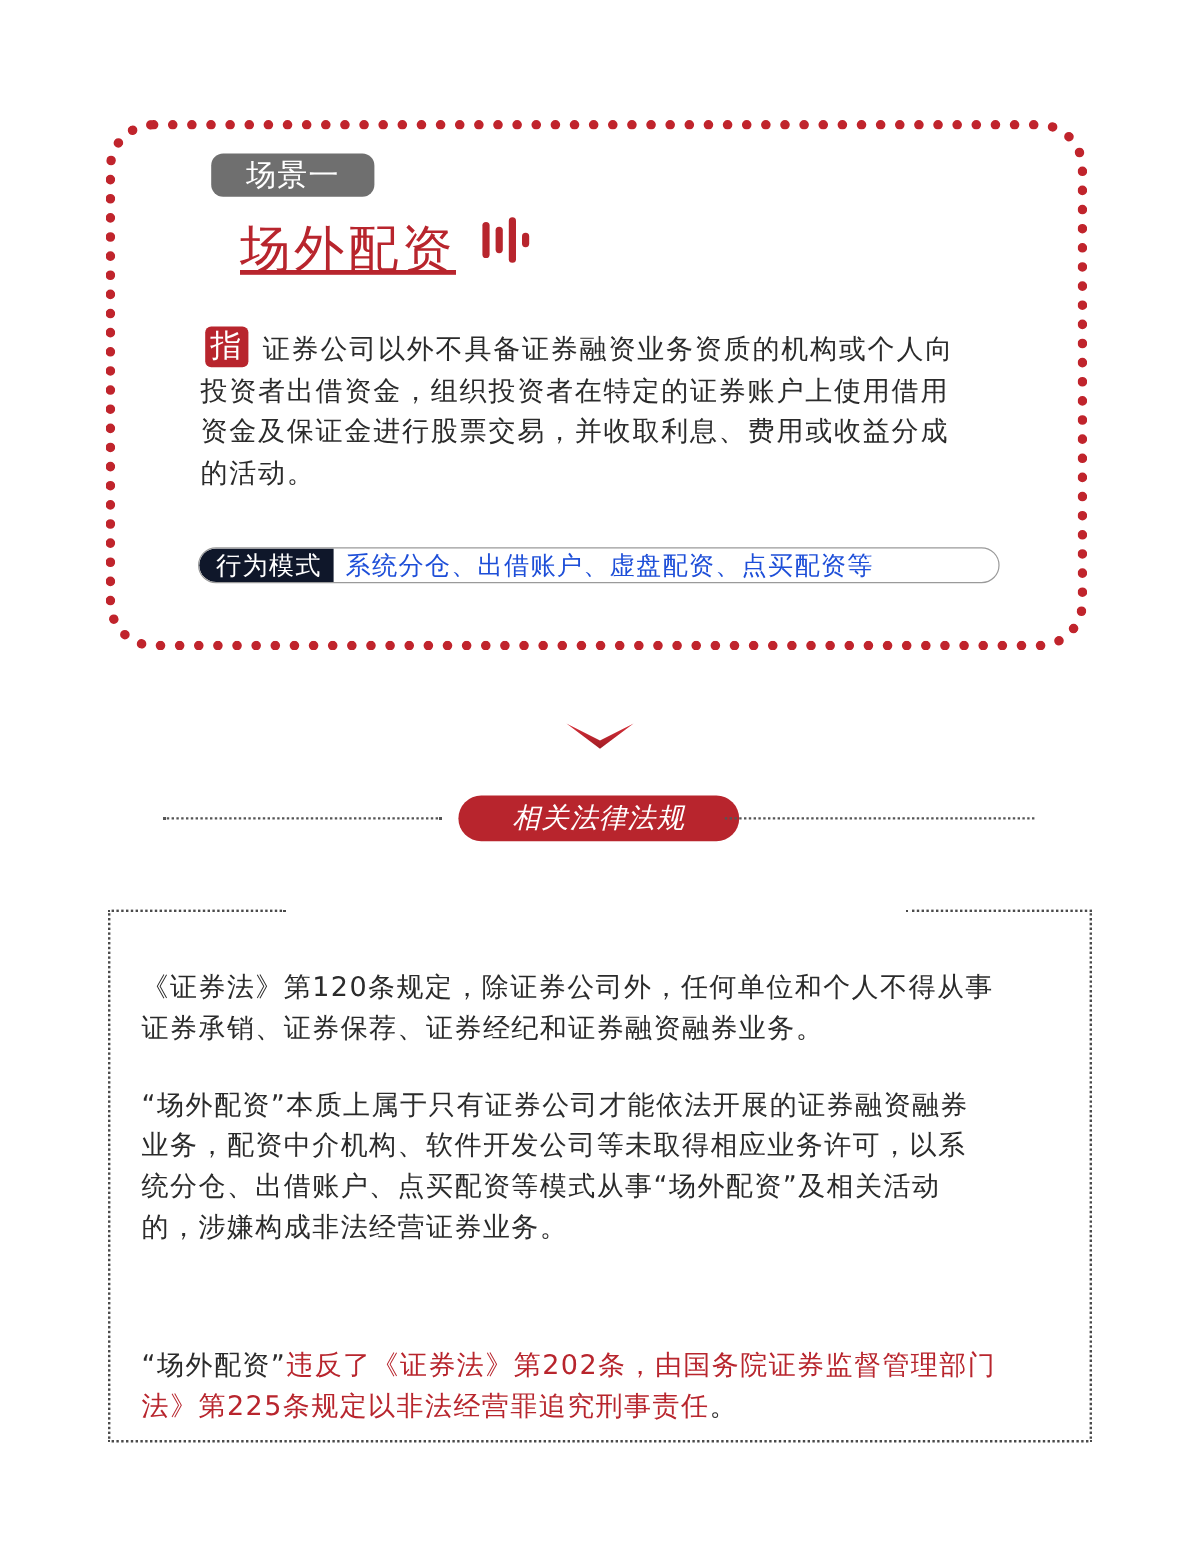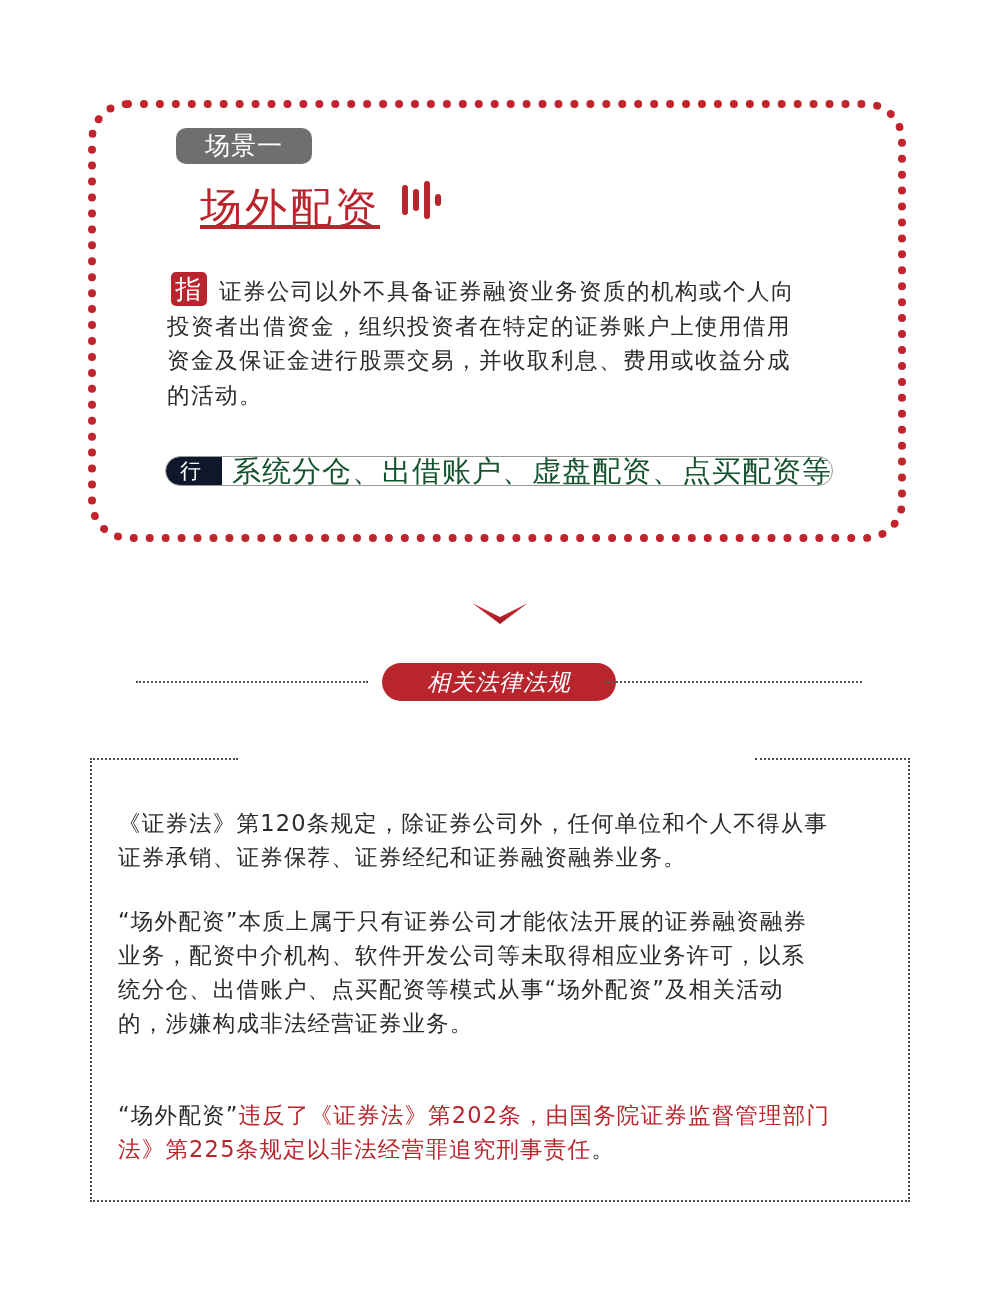--- a/index.html
+++ b/index.html
@@ -122,23 +122,23 @@
     .mode-label {
       background: #0f172a;
       color: #ffffff;
       font-size: 21px;
       line-height: 28px;
       padding: 0 10px 0 14px;
       border-radius: 14px 0 0 14px;
       letter-spacing: 1px;
     }
     .mode-value {
-      font-size: 29px;
+      font-size: 21px;
       line-height: 28px;
-      color: #14532d;
+      color: #1d4ed8;
       padding-left: 10px;
       letter-spacing: 1px;
       white-space: nowrap;
     }
 
     
     .chevron {
       position: absolute;
       left: 470px;
       top: 600px;
@@ -213,21 +213,21 @@
       line-height: 34px;
       color: #2b2b2b;
       letter-spacing: 1.2px;
     }
     .law-para .line {
       display: block;
       white-space: nowrap;
     }
     .law-para.p1 { top: 806px; }
     .law-para.p2 { top: 904px; }
-    .law-para.p3 { top: 1098px; }
+    .law-para.p3 { top: 1121px; }
     .red { color: #b8252d; }
     .dark { color: #2b2b2b; }
   </style>
 </head>
 <body>
 
 <div class="scene-card"></div>
 
 <div class="scene-tag">场景一</div>
 

